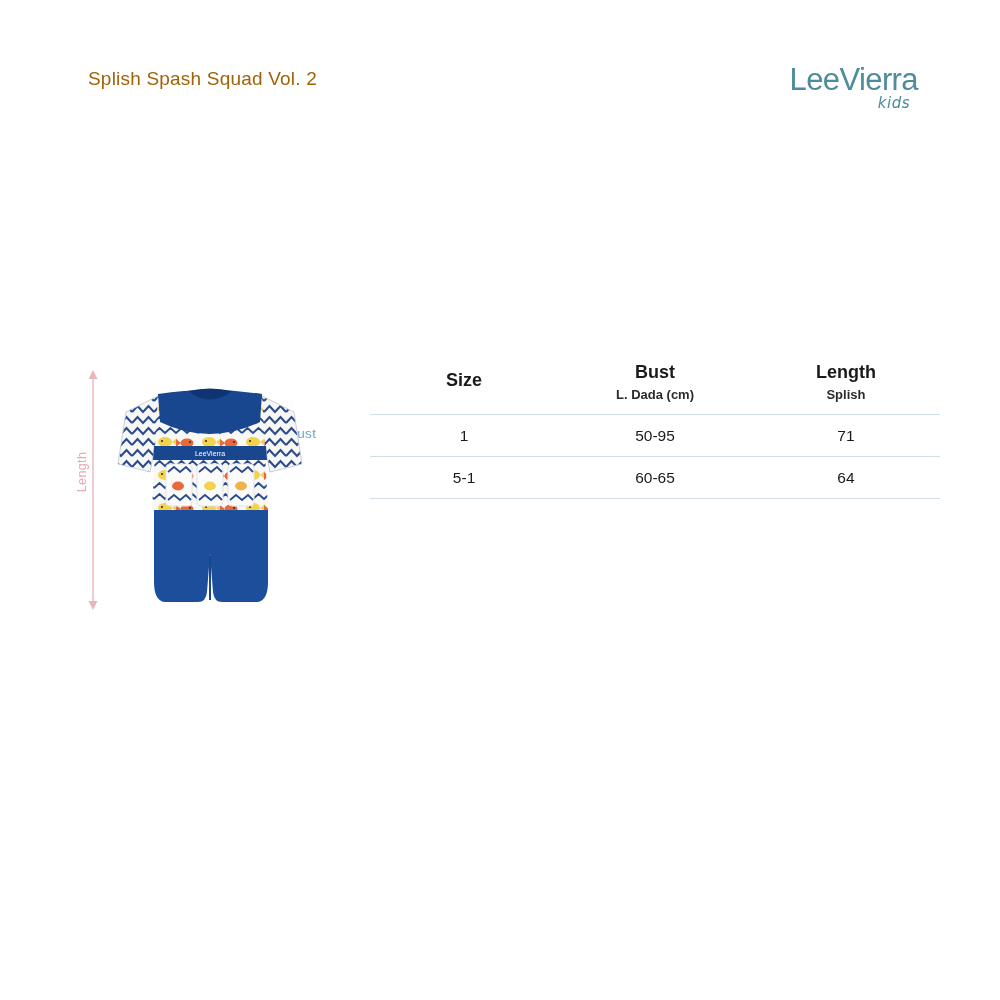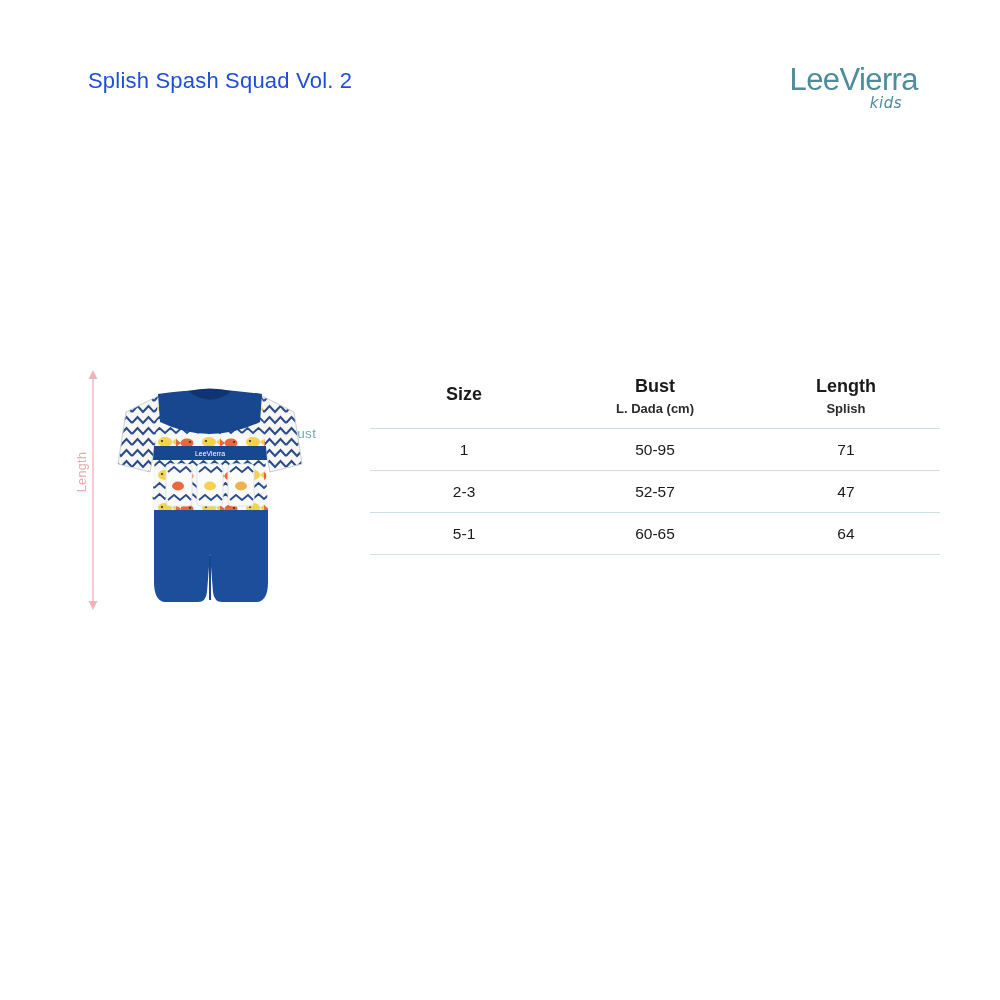--- a/index.html
+++ b/index.html
@@ -25,22 +25,22 @@
     font-family: "DejaVu Sans", sans-serif;
     font-size: 27px;
     font-style: italic;
     color: #f2b3b9;
     letter-spacing: 1.2px;
     line-height: 32px;
     margin: 0;
     font-weight: 400;
   }
   .title-sub {
-    font-size: 22px;
-    color: #1d4ed8;
+    font-size: 19px;
+    color: #a16207;
     margin-top: 13px;
     letter-spacing: 0.2px;
   }
 
   
   .brand {
     position: absolute;
     top: 62px;
     right: 82px;
     text-align: right;
@@ -53,21 +53,21 @@
     font-family: "Liberation Sans", sans-serif;
     position: relative;
     display: inline-block;
   }
   .brand-kids {
     font-family: "DejaVu Sans", sans-serif;
     font-style: italic;
     font-size: 15px;
     color: #4c8c9b;
     margin-top: -4px;
-    margin-right: 16px;
+    margin-right: 8px;
     letter-spacing: 0.5px;
   }
 
   
   .product-area {
     position: absolute;
     left: 70px;
     top: 360px;
     width: 290px;
     height: 270px;
@@ -95,21 +95,21 @@
     font-size: 13.5px;
     color: #6ea8b8;
     letter-spacing: 0.3px;
   }
   .garment { position: absolute; left: 40px; top: 0px; }
 
   
   .table-wrap {
     position: absolute;
     left: 370px;
-    top: 368px;
+    top: 354px;
     width: 570px;
   }
   table {
     border-collapse: collapse;
     width: 100%;
   }
   th, td { text-align: center; padding: 0; }
   .th-main {
     font-size: 18px;
     font-weight: bold;
@@ -246,24 +246,19 @@
         </th>
       </tr>
     </thead>
     <tbody>
       <tr>
         <td>1</td>
         <td>50-95</td>
         <td>71</td>
       </tr>
       <tr>
-        <td>2-3</td>
-        <td>52-57</td>
-        <td>47</td>
-      </tr>
-      <tr>
         <td>5-1</td>
         <td>60-65</td>
         <td>64</td>
       </tr>
     </tbody>
   </table>
 </div>
 
 </body></html>

